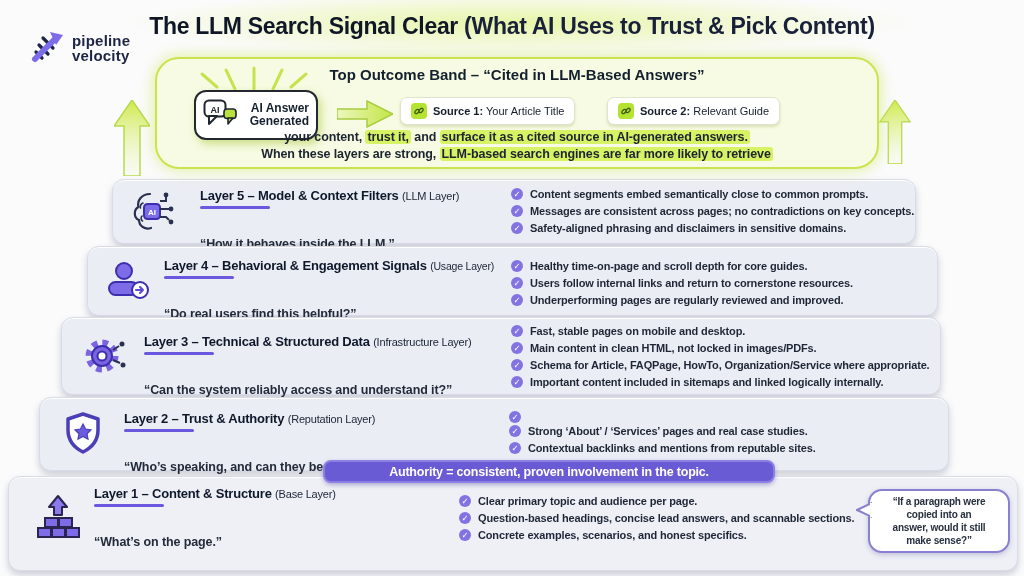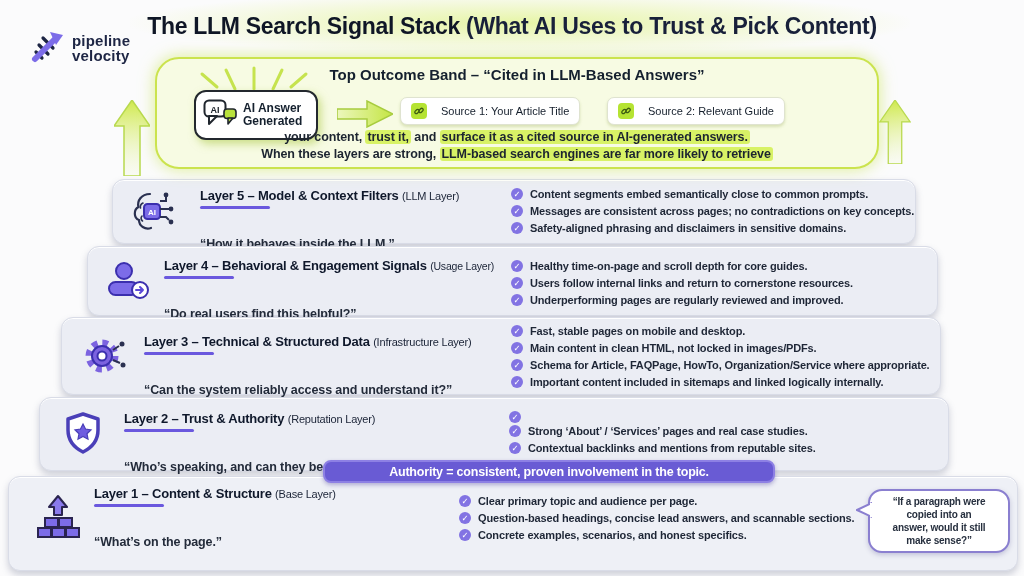--- a/index.html
+++ b/index.html
@@ -16,26 +16,26 @@
   .main-title .tr{font-weight:600;color:#18203a;letter-spacing:-.3px;}
 
   
   .band{position:absolute;left:155px;top:57px;width:720px;height:108px;background:#f7fbe3;
         border:2px solid #cbe34e;border-radius:24px;box-shadow:0 0 16px rgba(198,228,72,.6);z-index:2;}
   .band-title{position:absolute;top:7px;left:0;right:0;text-align:center;font-size:15px;font-weight:800;color:#14202e;}
   .rays{position:absolute;left:32px;top:6px;}
   .aibox{position:absolute;left:37px;top:31px;width:124px;height:50px;background:#fff;border:2.5px solid #23282e;
          border-radius:12px;display:flex;align-items:center;gap:6px;padding:0 7px;
          box-shadow:3px 4px 8px rgba(168,198,62,.55);box-sizing:border-box;}
-  .aibox-label{font-size:12px;line-height:13px;font-weight:800;color:#14202e;}
+  .aibox-label{font-size:12px;line-height:13px;font-weight:800;color:#14202e;text-align:right;}
   .arrow-right{position:absolute;left:180px;top:41px;}
   .chip{position:absolute;display:inline-flex;align-items:center;gap:6px;background:#fff;
         border:1px solid #dfe3d0;border-radius:7px;padding:5px 10px;box-shadow:0 2px 3px rgba(140,160,70,.28);
         font-size:11px;white-space:nowrap;color:#151f2c;}
-  .chip .cb{font-weight:400;margin-left:8px;} .chip .cr{font-weight:500;}
+  .chip .cb{font-weight:700;} .chip .cr{font-weight:500;}
   .linkbox{width:16px;height:16px;border-radius:4px;background:#b5e332;display:flex;align-items:center;justify-content:center;flex:0 0 auto;}
   .band-caption{position:absolute;left:0;right:0;top:70px;text-align:center;font-size:12.5px;font-weight:700;
                 color:#1c2430;line-height:16.5px;letter-spacing:-.1px;}
   .hl{background:#d8f266;border-radius:3px;padding:0 2px;}
 
   
   .uparrow{position:absolute;z-index:1;}
 
   
   .layer{position:absolute;background:#ebedf4;border:1px solid #d9dce7;border-radius:12px;
@@ -81,21 +81,21 @@
         <polygon points="24,6 37,9 30,19" fill="#7c6ce8"></polygon>
       </svg>
     </span>
     <div class="logo-text">
       <div>pipeline</div>
       <div>velocity</div>
     </div>
   </div>
 
   <div class="main-title">
-    <span class="tb">The LLM Search Signal Stack</span><span class="tr"> (What AI Uses to Trust &amp; Pick Content)</span>
+    <span class="tb">The LLM Search Signal Clear</span><span class="tr"> (What AI Uses to Trust &amp; Pick Content)</span>
   </div>
 
   <span class="uparrow" style="left:114px;top:100px">
     <svg width="36" height="76" viewBox="0 0 36 76">
       <defs>
           <linearGradient id="gupL" x1="0" y1="0" x2="0" y2="1">
         <stop offset="0" stop-color="#cfe94a"></stop>
             <stop offset="1" stop-color="#eef6c6" stop-opacity=".15"></stop>
           </linearGradient>
         </defs>

